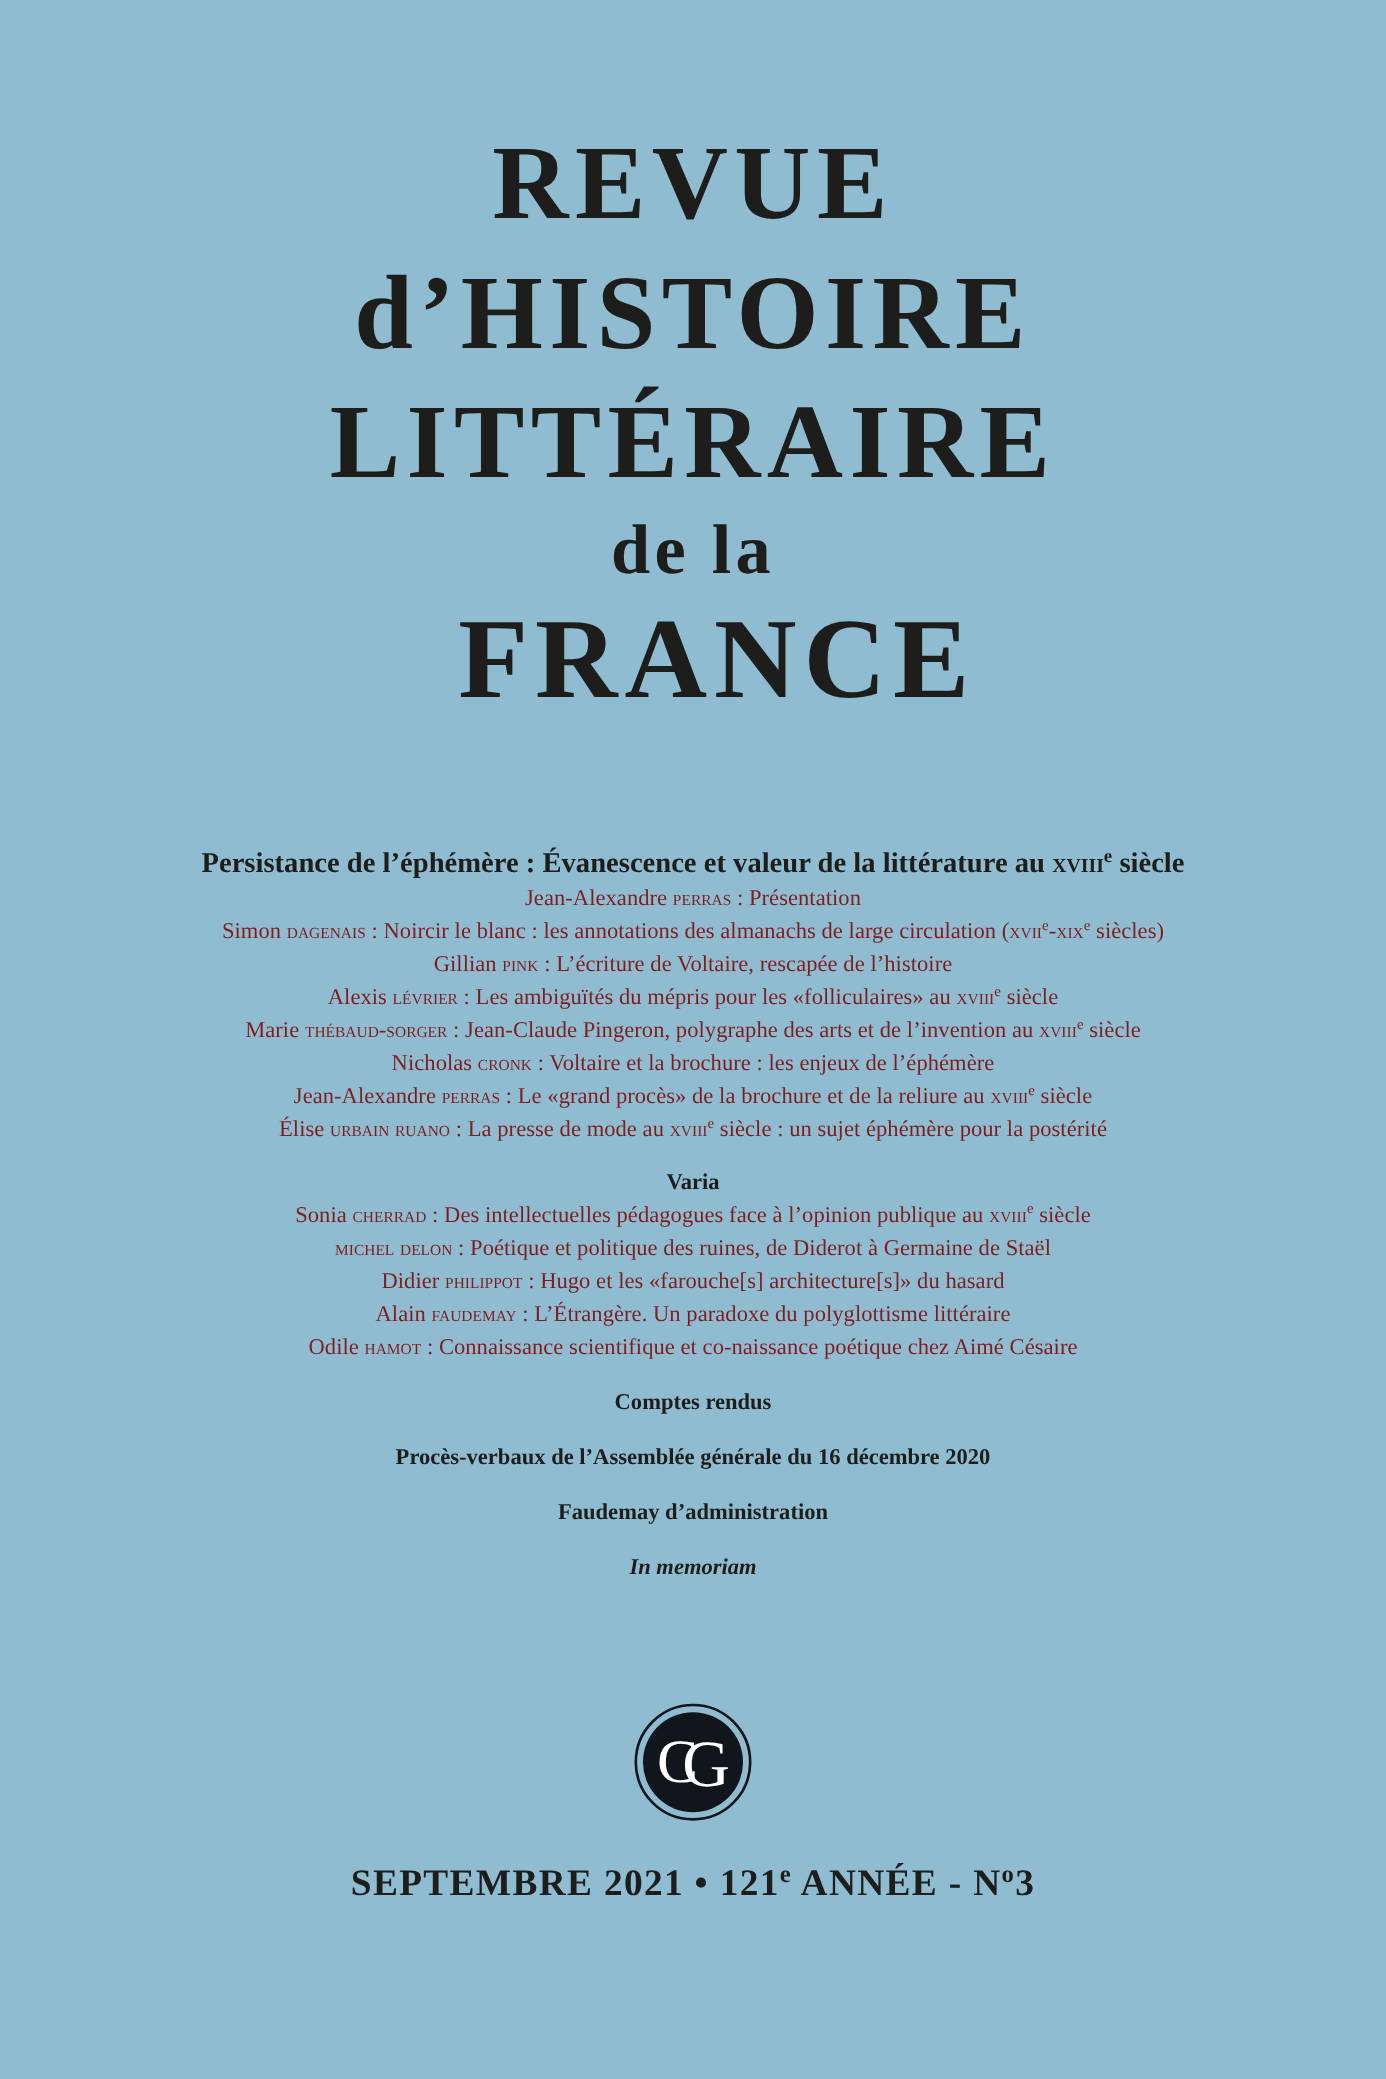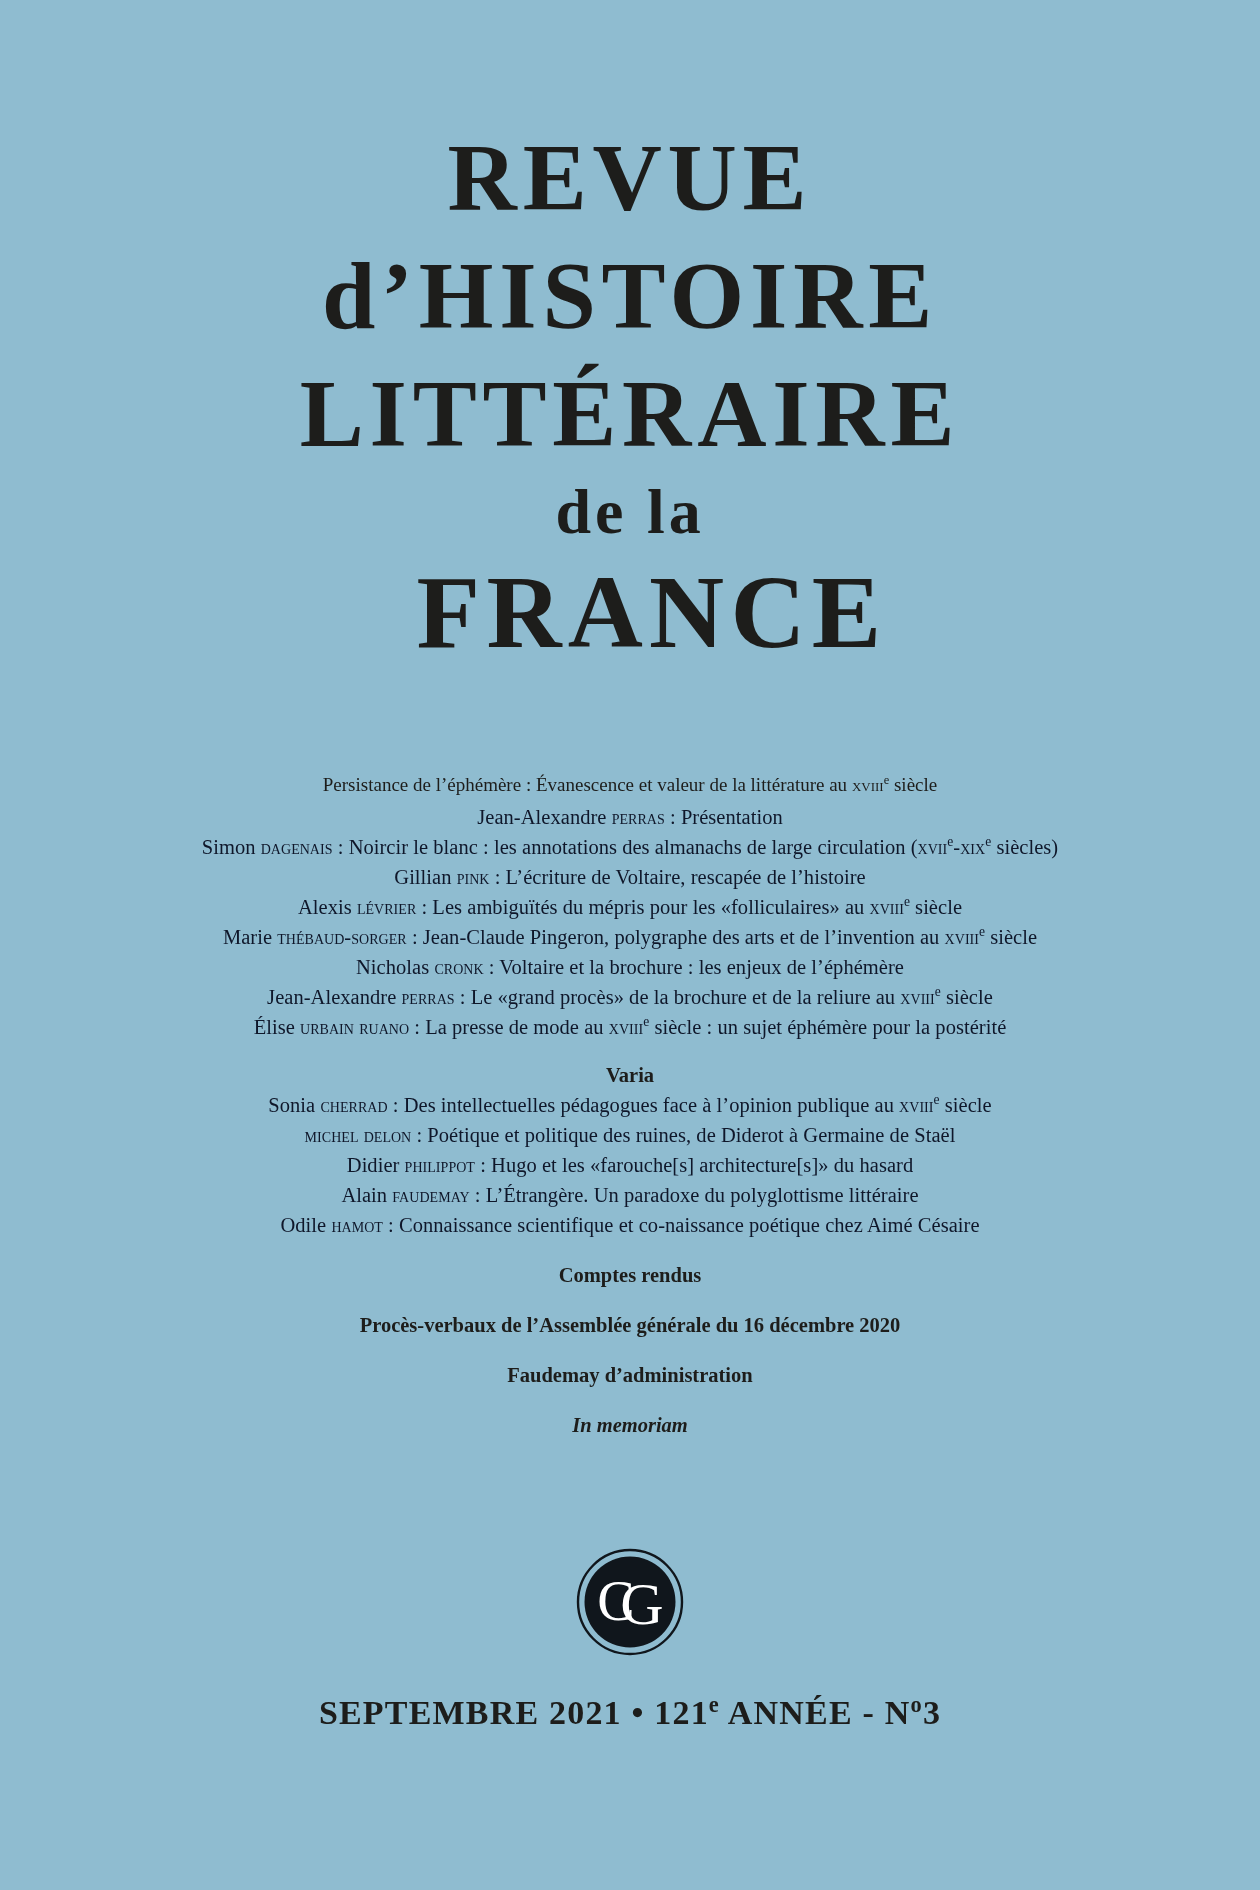--- a/index.html
+++ b/index.html
@@ -18,21 +18,21 @@
     background: #8fbcd0;
     box-sizing: border-box;
     overflow: hidden;
     color: #1c1c1c;
   }
   
   .masthead {
     position: absolute;
     left: 0;
     right: 0;
-    top: 130px;
+    top: 118px;
     text-align: center;
   }
   .masthead .line {
     display: block;
     font-family: "Liberation Serif", "DejaVu Serif", serif;
     font-weight: 700;
     color: #1d1d1b;
     letter-spacing: 0.06em;
     line-height: 1.0;
     white-space: nowrap;
@@ -49,33 +49,33 @@
   .toc {
     position: absolute;
     left: 60px;
     right: 60px;
     top: 770px;
     text-align: center;
   }
   .toc .entry {
     font-size: 20.5px;
     line-height: 30px;
-    color: #0f172a;
+    color: #7f1d1d;
     white-space: nowrap;
     letter-spacing: 0.002em;
     font-family: Liberation Serif, serif;
   }
   .toc .section-title {
     font-weight: 700;
     font-size: 20.5px;
     line-height: 30px;
   }
   .toc .dossier-title {
-    font-weight: 400;
-    font-size: 19px;
+    font-weight: 700;
+    font-size: 26px;
     line-height: 30px;
     margin-bottom: 2px;
   }
   .toc .gap-before { margin-top: 18px; }
   .toc .back-item {
     font-weight: 700;
     font-size: 20.5px;
     line-height: 30px;
     margin-top: 20px;
   }

